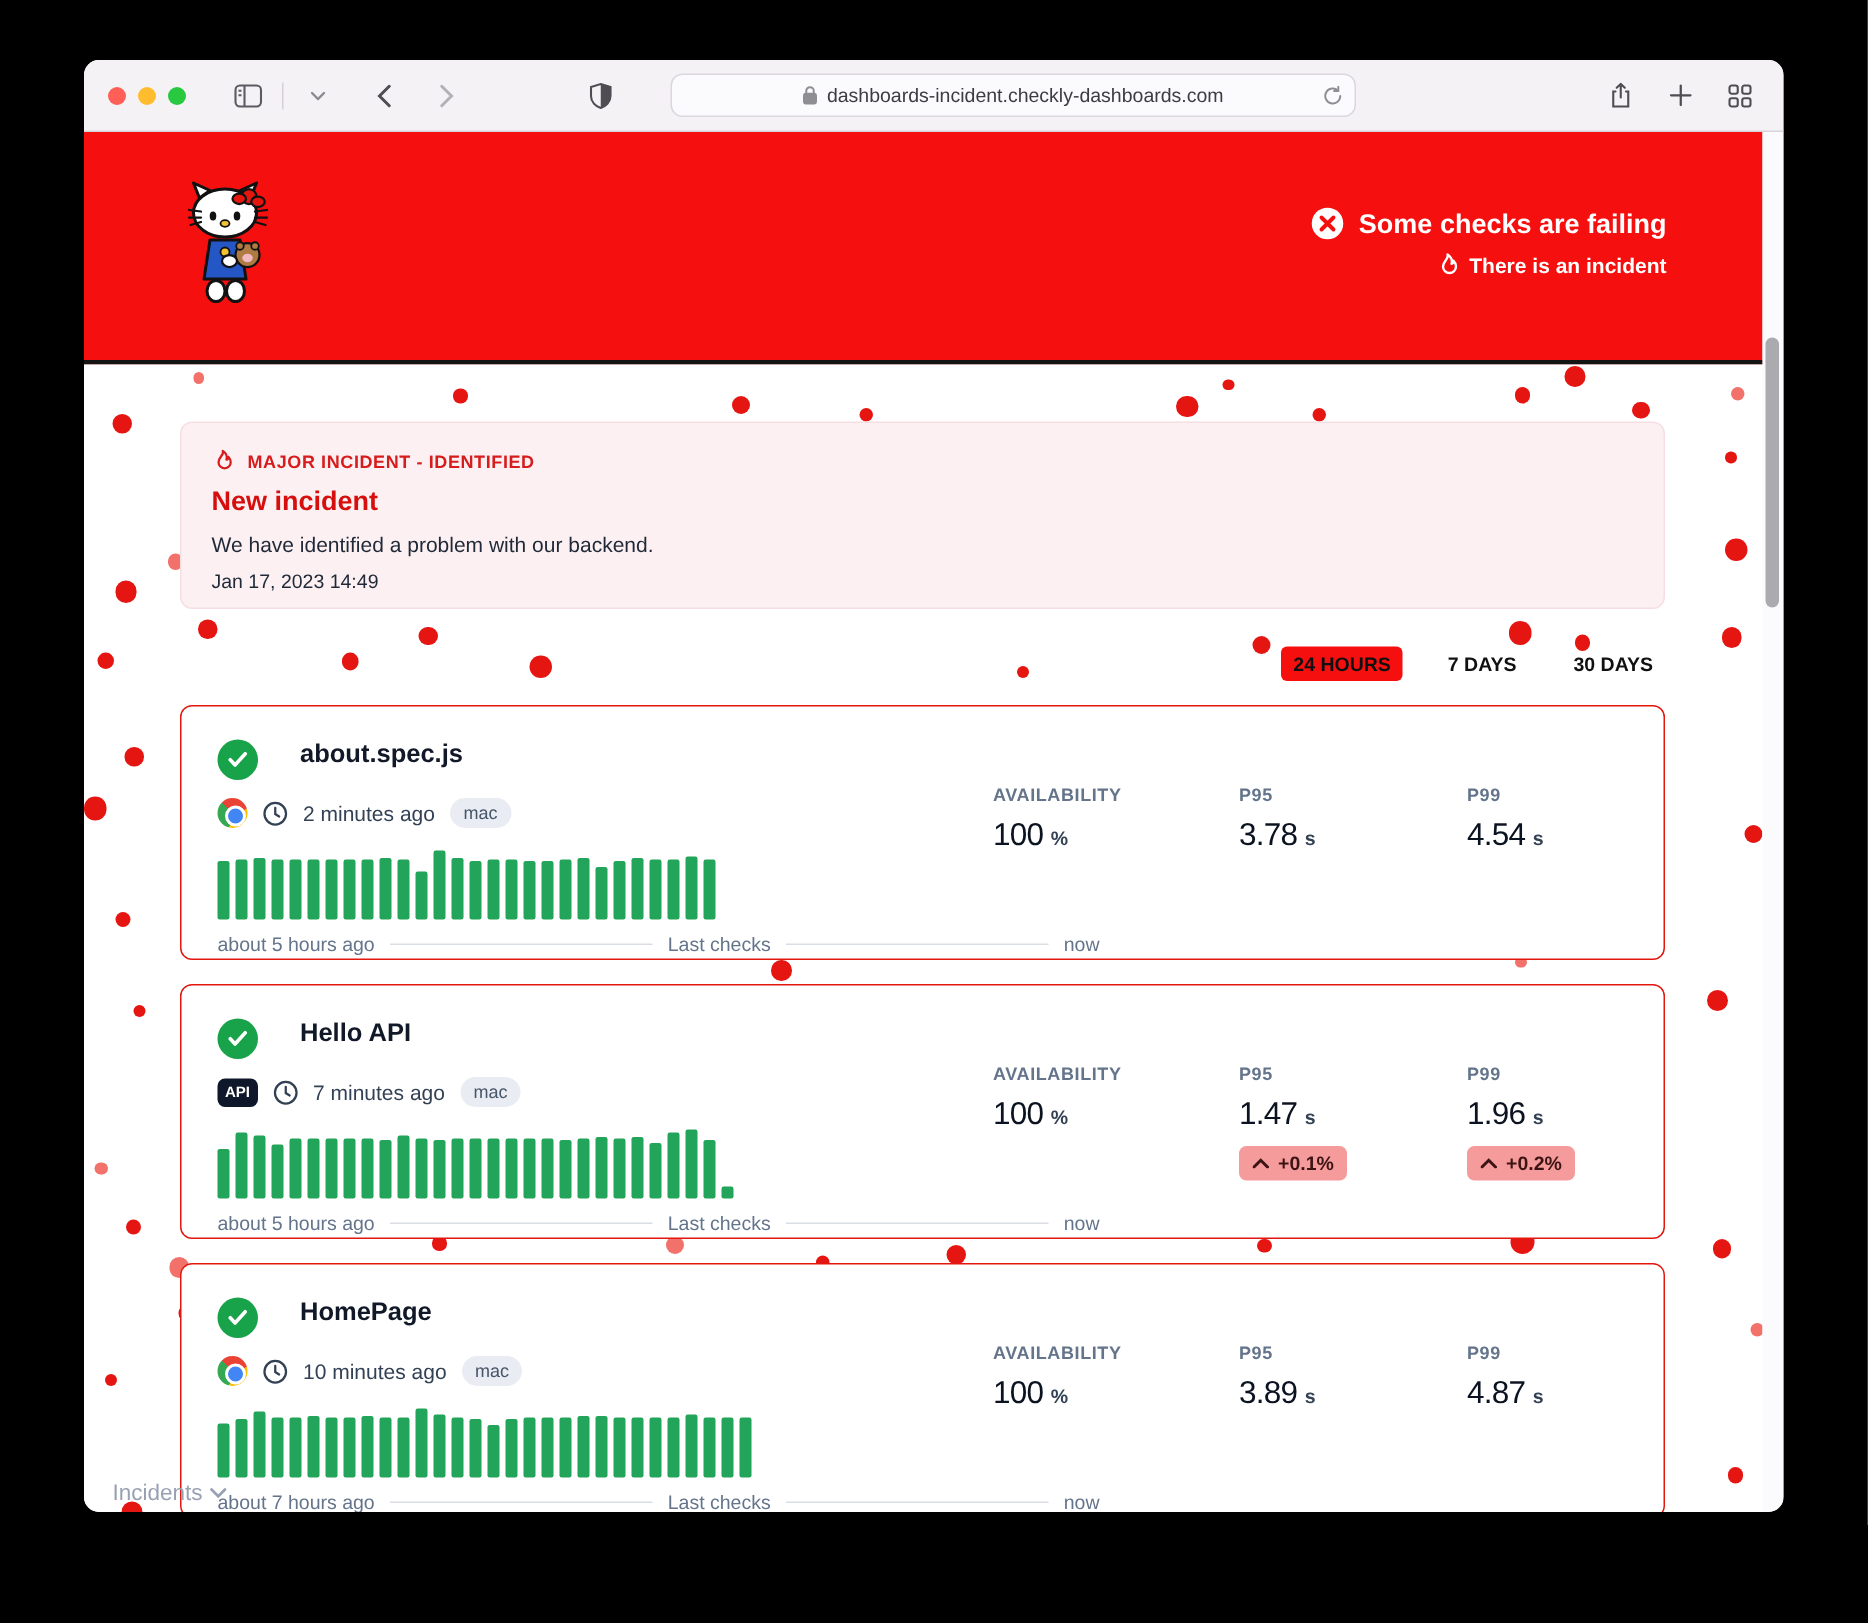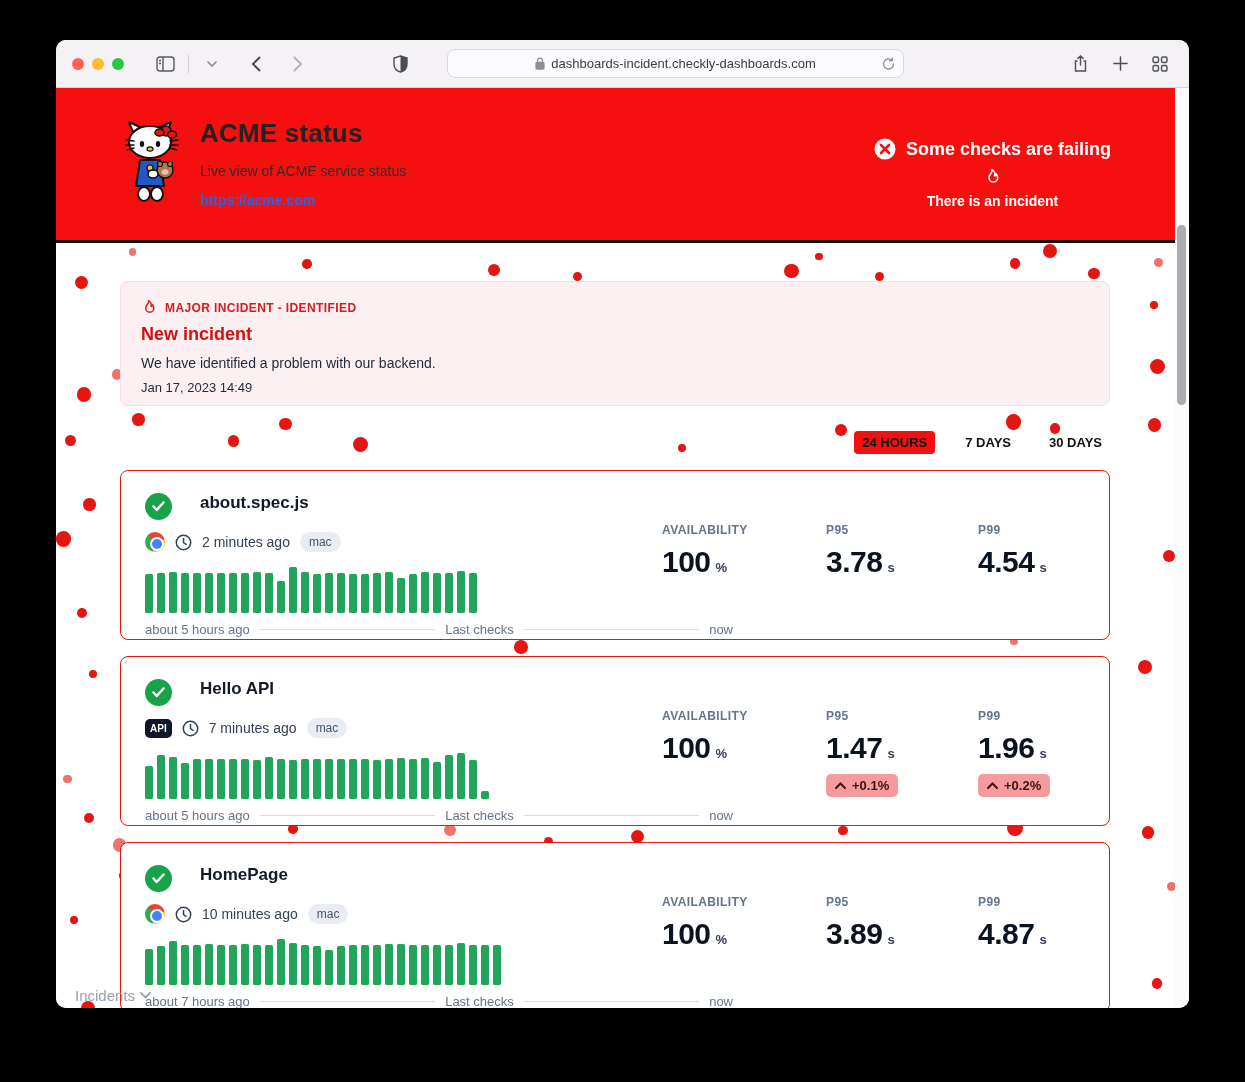--- a/index.html
+++ b/index.html
@@ -33,21 +33,21 @@
   
   .hero { height:155px; background:#f50f0f; border-bottom:3px solid #141414; position:relative; flex:0 0 auto; }
   .logo { position:absolute; left:64px; top:30px; width:64px; height:96px; }
   .hero-text { position:absolute; left:144px; top:30px; }
   .hero-title { font-size:26px; font-weight:800; color:#222; letter-spacing:0.2px; }
   .hero-sub { font-size:14px; color:#2d2d2d; margin-top:14px; }
   .hero-link { font-size:14px; font-weight:bold; color:#2563eb; margin-top:13px; display:inline-block; text-decoration:none; }
   .hero-right { position:absolute; right:64px; top:50px; text-align:right; }
   .status-row { display:flex; align-items:center; gap:10px; justify-content:flex-end; }
   .status-row span { font-size:18px; font-weight:bold; color:#fff; }
-  .incident-row { display:flex; align-items:center; gap:7px; justify-content:flex-end; margin-top:8px; color:#fff;flex-direction:column; }
+  .incident-row { display:flex; align-items:center; gap:7px; justify-content:flex-end; margin-top:8px; color:#fff; }
   .incident-row span { font-size:14px; font-weight:bold; color:#fff; }
 
   
   .content { position:relative; height:765px; background:#fff; overflow:hidden; }
   #dots { position:absolute; inset:0; z-index:0; }
   .dot { position:absolute; border-radius:50%; }
   .inner { position:relative; z-index:1; width:990px; margin-left:64px; }
 
   .incident-card { margin-top:38px; background:#fcf0f2; border:1px solid #f6dfe2; border-radius:8px;
                    padding:17px 20px 18px 20px; height:125px; }
@@ -78,21 +78,21 @@
   .bars { display:flex; align-items:flex-end; gap:4px; height:46px; margin-top:14px; }
   .bar { width:8px; background:#23a45b; border-radius:1.5px; }
   .timeline { display:flex; align-items:center; gap:10px; width:588px; margin-top:9px; }
   .tl-label { font-size:13px; color:#64748b; white-space:nowrap; }
   .tl-line { flex:1; height:1px; background:#d9dee5; }
 
   .metrics { position:absolute; right:41px; top:52px; display:flex; gap:46px; }
   .metric { min-width:90px; }
   .m-label { font-size:12px; font-weight:bold; color:#64748b; letter-spacing:0.4px; }
   .m-value { margin-top:8px; white-space:nowrap; }
-  .m-value .val { font-size:30px; font-weight:bold; color:#0b1220; letter-spacing:-0.5px; }
+  .m-value .val { font-size:21px; font-weight:normal; color:#0b1220; letter-spacing:-0.5px; }
   .m-value .unit { font-size:13px; font-weight:bold; color:#334155; margin-left:5px; }
   .delta { display:inline-flex; align-items:center; gap:6px; margin-top:9px; background:#f69b9b;
            border-radius:5px; padding:4px 9px; color:#3d1414; }
   .delta span { font-size:13px; font-weight:bold;text-align:right; }
 
   .footer-incidents { position:absolute; left:19px; bottom:4px; z-index:2; display:flex; align-items:center; gap:5px;
                       font-size:15px; color:#98a1b3; cursor:pointer; }
 </style>
 </head>
 <body>
@@ -198,25 +198,20 @@
           <path d="M20 42 L40 42 L44 68 L16 68 Z" fill="#2457c5" stroke="#111" stroke-width="2" stroke-linejoin="round"></path>
           <circle cx="30" cy="50" r="3" fill="#f2c230" stroke="#111" stroke-width="1.2"></circle>
           <circle cx="45" cy="52" r="8" fill="#b07b42" stroke="#111" stroke-width="1.5"></circle>
           <circle cx="40" cy="46" r="2.5" fill="#b07b42" stroke="#111" stroke-width="1.2"></circle>
           <circle cx="50" cy="46" r="2.5" fill="#b07b42" stroke="#111" stroke-width="1.2"></circle>
           <ellipse cx="45" cy="54" rx="3.5" ry="2.8" fill="#f0b9c4"></ellipse>
           <ellipse cx="24" cy="76" rx="6" ry="7" fill="#fff" stroke="#111" stroke-width="2"></ellipse>
           <ellipse cx="37" cy="76" rx="6" ry="7" fill="#fff" stroke="#111" stroke-width="2"></ellipse>
           <ellipse cx="33" cy="56" rx="5" ry="4" fill="#fff" stroke="#111" stroke-width="1.5"></ellipse>
         </svg>
-        <div class="hero-text">
-          <div class="hero-title">ACME status</div>
-          <div class="hero-sub">Live view of ACME service status</div>
-          <a class="hero-link" href="#">https://acme.com</a>
-        </div>
         <div class="hero-right">
           <div class="status-row">
             <svg width="22" height="22" viewBox="0 0 22 22">
               <circle cx="11" cy="11" r="10.5" fill="#fff"></circle>
               <path d="M7 7l8 8M15 7l-8 8" stroke="#f50f0f" stroke-width="2.6" stroke-linecap="round"></path>
             </svg>
             <span>Some checks are failing</span>
           </div>
           <div class="incident-row">
             <svg width="16" height="18" viewBox="0 0 24 26" fill="none" stroke="#fff" stroke-width="2.4" stroke-linecap="round" stroke-linejoin="round">

